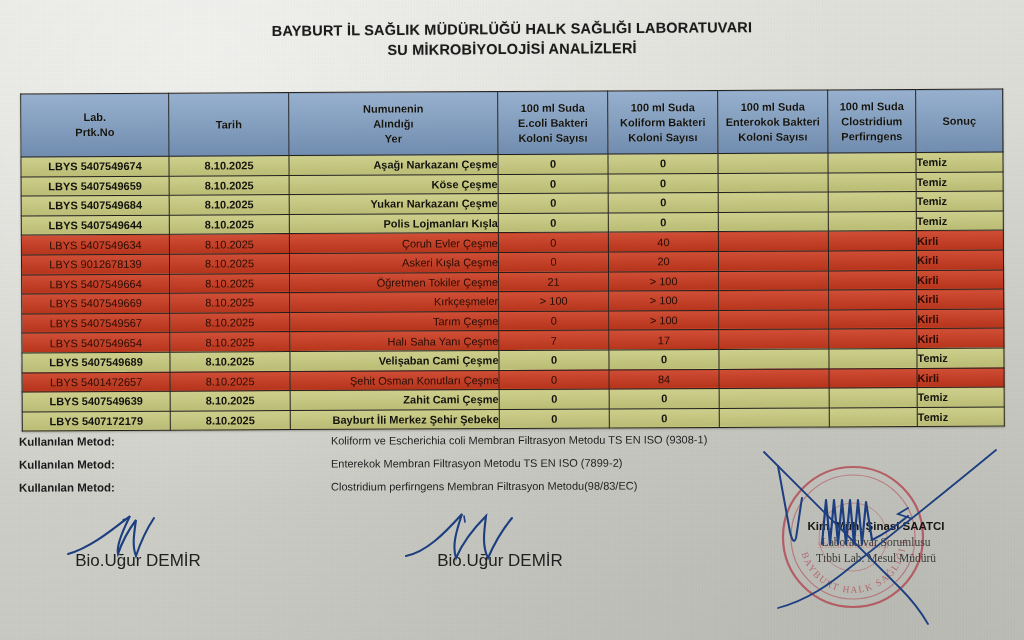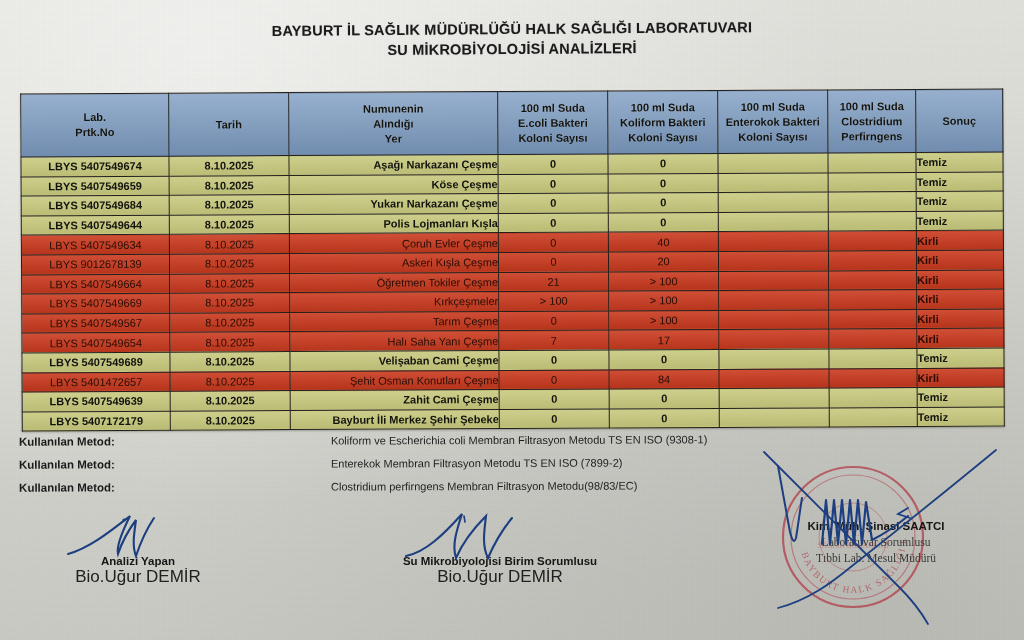--- a/index.html
+++ b/index.html
@@ -438,26 +438,24 @@
 <svg class="scribble" id="scribble-right" width="240" height="180" viewBox="0 0 240 180">
   <path d="M4,4 C50,50 96,96 140,140 C150,150 160,162 168,176" fill="none" stroke="#1d3f80" stroke-width="1.8" stroke-linecap="round"></path>
   <path d="M236,2 C190,40 140,80 92,118 C70,136 48,152 18,160" fill="none" stroke="#1d3f80" stroke-width="1.8" stroke-linecap="round"></path>
   <path d="M18,18 C22,40 26,62 30,84 C32,92 34,96 36,90 C38,78 40,62 42,50" fill="none" stroke="#1d3f80" stroke-width="2" stroke-linecap="round"></path>
   <path d="M62,96 L66,52 L70,96 L74,52 L78,96 L82,52 L86,96 L90,52 L94,96 L98,52 L102,96 L106,54 L112,92" fill="none" stroke="#1d3f80" stroke-width="2.2" stroke-linejoin="round" stroke-linecap="round"></path>
   <path d="M112,92 C124,86 136,78 148,68" fill="none" stroke="#1d3f80" stroke-width="2" stroke-linecap="round"></path>
   <path d="M150,70 L138,66 L148,60" fill="none" stroke="#1d3f80" stroke-width="1.8" stroke-linecap="round"></path>
 </svg>
 
 <div class="sig-block" id="sig-left">
-  <div class="sig-name">Analizi Yapan</div>
   <div class="sig-sub">Bio.Uğur DEMİR</div>
 </div>
 
 <div class="sig-block" id="sig-mid">
-  <div class="sig-name">Su Mikrobiyolojisi Birim Sorumlusu</div>
   <div class="sig-sub">Bio.Uğur DEMİR</div>
 </div>
 
 <div class="sig-block" id="sig-right">
   <div class="sig-name">Kim. Müh. Şinasi SAATCI</div>
   <div class="sig-sub">Laboratuvar Sorumlusu</div>
   <div class="sig-sub">Tıbbi Lab. Mesul Müdürü</div>
 </div>
 
 </body></html>

